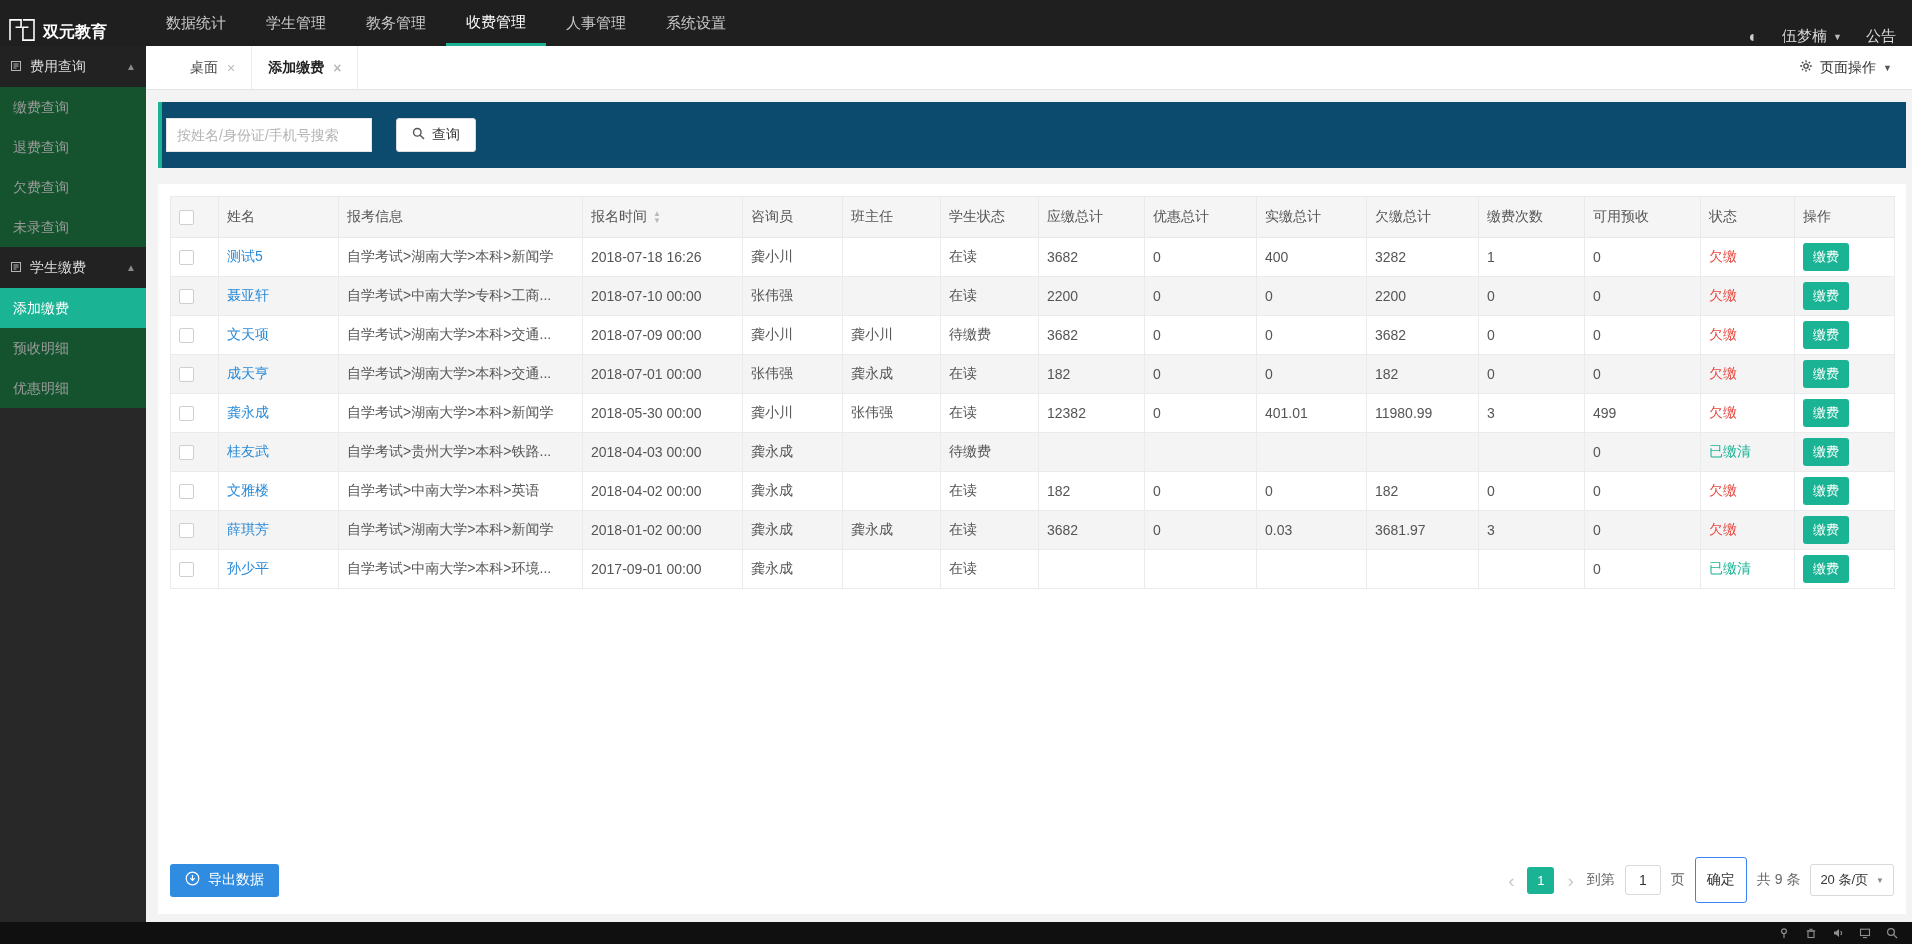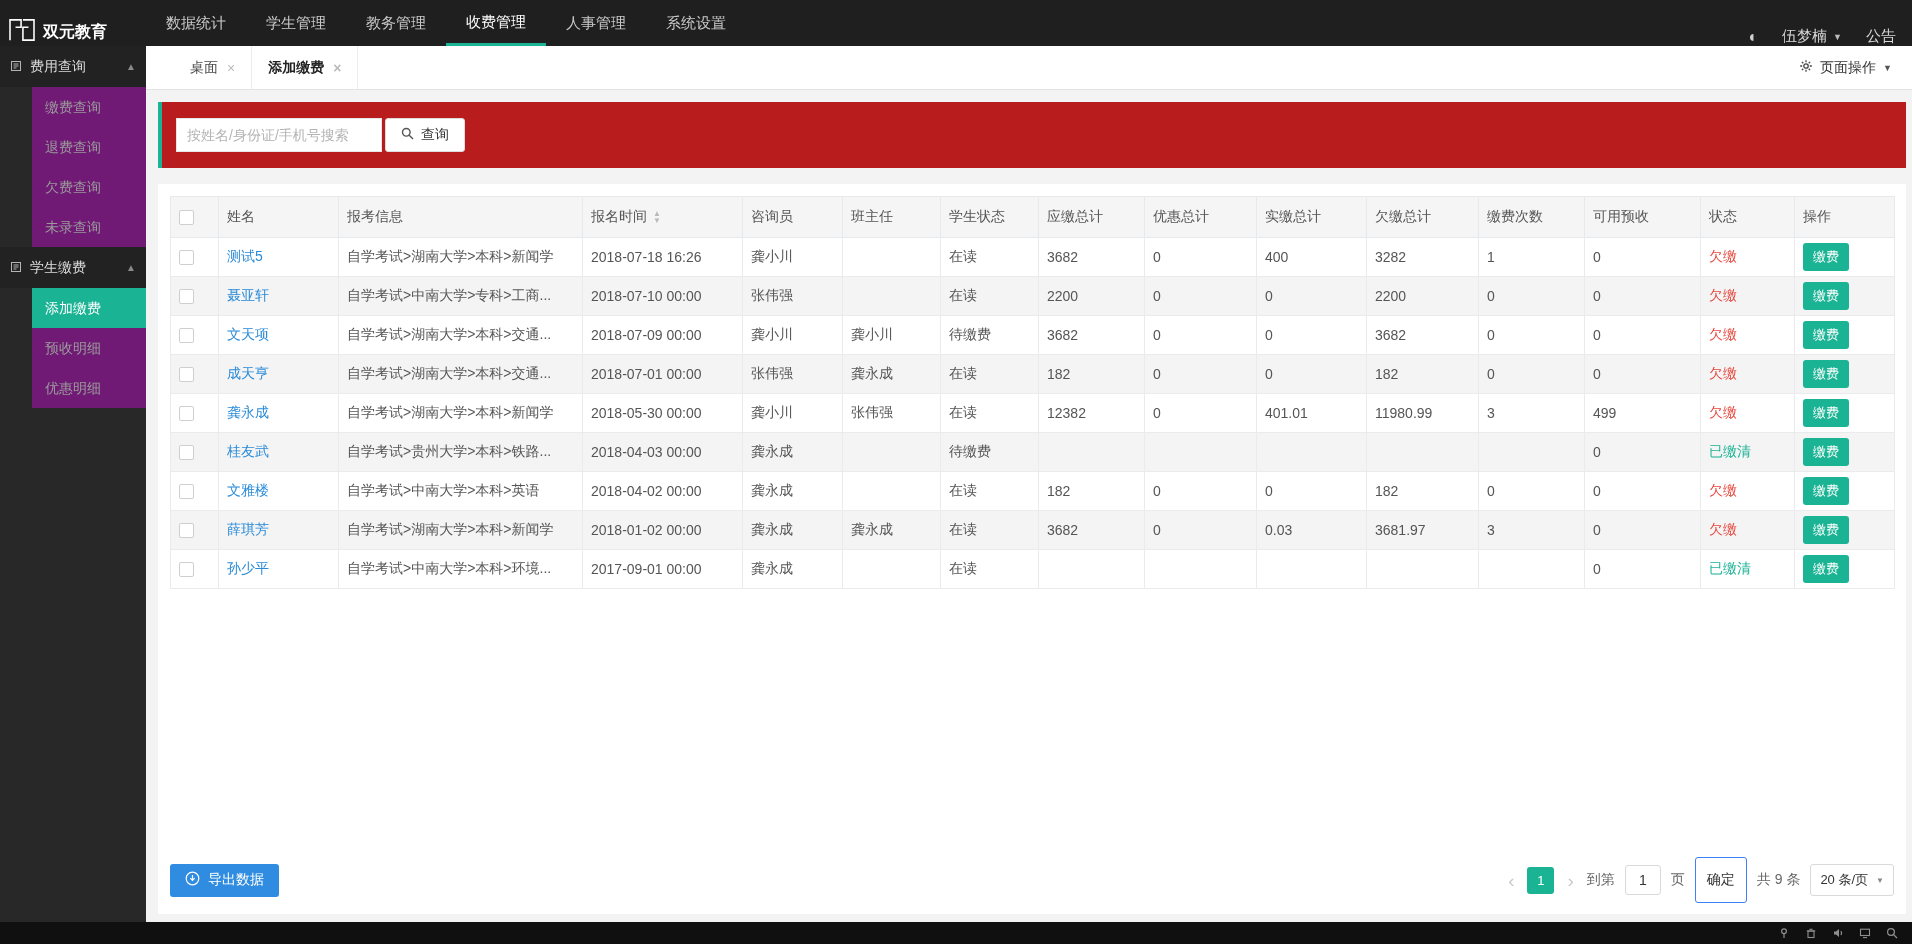--- a/index.html
+++ b/index.html
@@ -16,37 +16,37 @@
   .nav-right{margin-left:auto;display:flex;align-items:center;gap:24px;padding-right:16px;color:#d8d8d8;font-size:15px;}
   .nav-user{display:flex;align-items:center;gap:6px;cursor:pointer;}
   .caret{font-size:9px;color:#bdbdbd;}
   .theme-glyph{font-size:16px;color:#cfcfcf;cursor:pointer;}
 
   
   .main{flex:1;display:flex;min-height:0;}
   .sidebar{width:146px;flex:0 0 146px;background:#282828;display:flex;flex-direction:column;}
   .side-header{height:41px;display:flex;align-items:center;gap:8px;padding:0 10px;color:#dcdcdc;font-size:14px;background:#222;cursor:pointer;}
   .side-caret{margin-left:auto;color:#8a8a8a;font-size:10px;}
-  .side-items{background:#701a75;margin-left:32px;}
+  .side-items{background:#14532d;}
   .side-item{height:40px;line-height:40px;padding-left:13px;color:#9b9b9b;font-size:14px;cursor:pointer;}
   .side-item.active{background:var(--accent);color:#fff;}
 
   .content{flex:1;display:flex;flex-direction:column;min-width:0;}
 
   
   .tabbar{height:44px;flex:0 0 44px;background:#fff;border-bottom:1px solid #e3e3e3;display:flex;align-items:stretch;}
   .tabs{display:flex;align-items:stretch;padding-left:28px;}
   .tab{display:flex;align-items:center;gap:9px;padding:0 16px;border-right:1px solid #ececec;font-size:14px;color:#4a4a4a;cursor:pointer;background:#fff;}
   .tab.active{font-weight:bold;color:#222;}
   .tab-close{color:#bbb;font-size:14px;}
   .page-actions{margin-left:auto;display:flex;align-items:center;gap:7px;padding:0 20px;font-size:14px;color:#333;cursor:pointer;}
 
   
   .workspace{flex:1;display:flex;flex-direction:column;padding:12px 6px 8px 12px;min-height:0;background:#f3f3f4;}
-  .search-panel{background:#b91c1c;border-left:4px solid var(--accent);padding:16px 14px;display:flex;align-items:center;gap:3px;flex:0 0 auto;}
+  .search-panel{background:#0c4a6e;border-left:4px solid var(--accent);padding:16px 4px;display:flex;align-items:center;gap:24px;flex:0 0 auto;}
   .search-input{width:206px;height:34px;border:1px solid #e5e6e7;padding:0 10px;font-size:14px;color:#333;outline:none;font-family:inherit;}
   .search-input::placeholder{color:#b4b4b4;}
   .search-btn{height:34px;border:1px solid #dcdcdc;background:#fff;border-radius:3px;padding:0 15px;display:flex;align-items:center;gap:7px;font-size:14px;color:#333;cursor:pointer;font-family:inherit;}
 
   .table-panel{margin-top:16px;background:#fff;flex:1;display:flex;flex-direction:column;padding:12px 12px 11px;min-height:0;}
   table{width:100%;border-collapse:collapse;table-layout:fixed;}
   th,td{white-space:nowrap;overflow:hidden;}
   thead th{background:#f5f5f6;font-weight:normal;text-align:left;padding:0 8px;height:41px;font-size:14px;color:#555;border:1px solid #e7eaec;}
   tbody td{padding:0 8px;height:39px;font-size:14px;color:#555;border:1px solid #e9ebed;}
   tbody tr:nth-child(even){background:#f4f4f5;}

